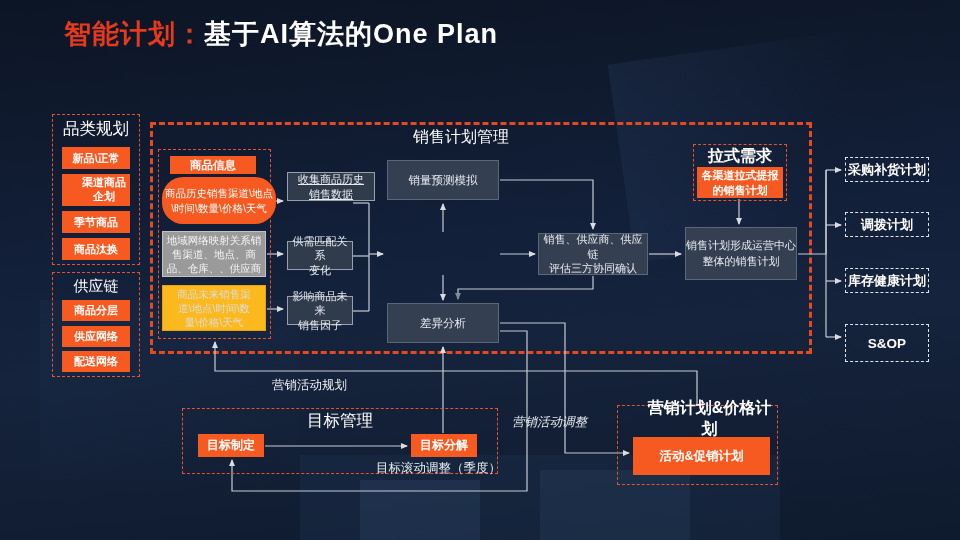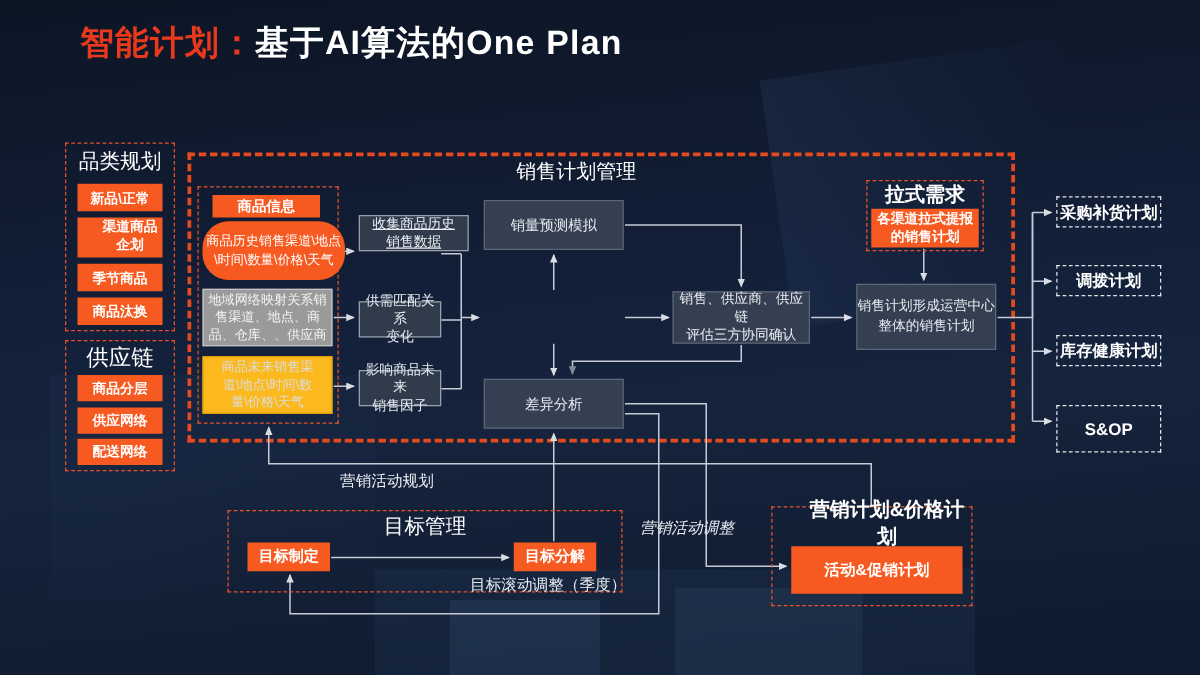--- a/index.html
+++ b/index.html
@@ -100,21 +100,21 @@
 
   <div class="box dash-orange" style="left:52px;top:114px;width:88px;height:151px;"></div>
   <div class="lbl sect center" style="left:52px;top:119px;width:88px;height:20px;font-size:16.5px;">品类规划</div>
   <div class="box btn center" style="left:62px;top:147px;width:68px;height:22px;font-size:11px;">新品\正常</div>
   <div class="box btn center pre" style="left:62px;top:174px;width:68px;height:32px;font-size:11px;line-height:1.25;padding-left:16px;">渠道商品
 企划</div>
   <div class="box btn center" style="left:62px;top:211px;width:68px;height:22px;font-size:11px;">季节商品</div>
   <div class="box btn center" style="left:62px;top:238px;width:68px;height:22px;font-size:11px;">商品汰换</div>
 
   <div class="box dash-orange" style="left:52px;top:272px;width:88px;height:105px;"></div>
-  <div class="lbl sect center" style="left:52px;top:276px;width:88px;height:20px;font-size:18px;font-family:Liberation Serif, serif;">供应链</div>
+  <div class="lbl sect center" style="left:52px;top:276px;width:88px;height:20px;font-size:15px;font-family:Liberation Serif, serif;">供应链</div>
   <div class="box btn center" style="left:62px;top:300px;width:68px;height:21px;font-size:11px;">商品分层</div>
   <div class="box btn center" style="left:62px;top:326px;width:68px;height:21px;font-size:11px;">供应网络</div>
   <div class="box btn center" style="left:62px;top:351px;width:68px;height:21px;font-size:11px;">配送网络</div>
 
   <div class="box dash-orange-thick" style="left:150px;top:122px;width:662px;height:232px;z-index:1;"></div>
   <div class="lbl sect center" style="left:366px;top:127px;width:190px;height:20px;font-size:16px;">销售计划管理</div>
 
   <div class="box dash-orange" style="left:158px;top:149px;width:113px;height:190px;"></div>
   <div class="box btn center" style="left:170px;top:156px;width:86px;height:18px;font-size:11.5px;">商品信息</div>
   <div class="box btn center" style="left:162px;top:177px;width:114px;height:47px;font-size:10.5px;font-weight:normal;line-height:1.35;padding:1px;border-radius:21px;">商品历史销售渠道\地点\时间\数量\价格\天气</div>

